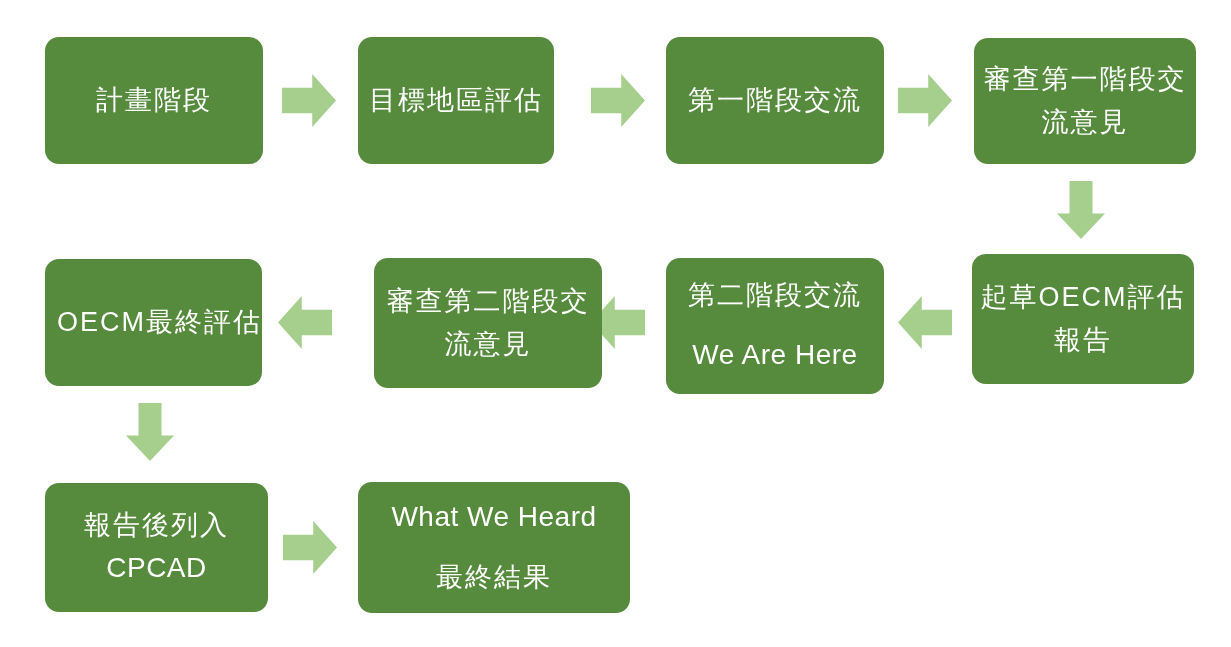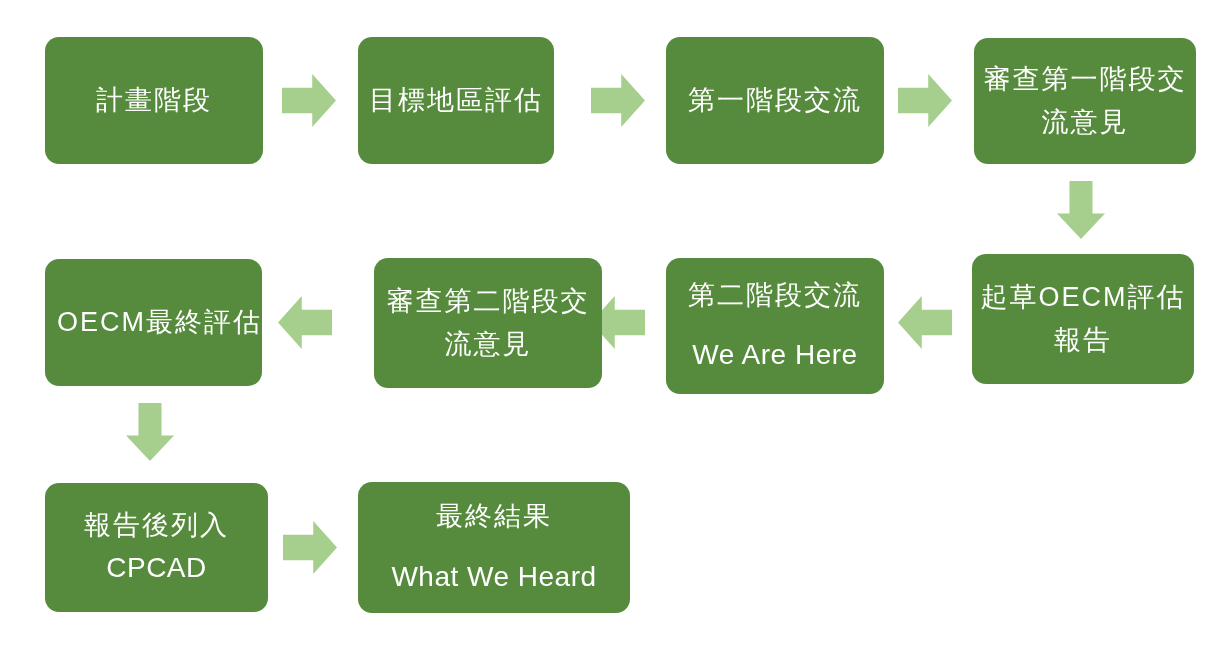--- a/index.html
+++ b/index.html
@@ -138,17 +138,17 @@
   <div class="arrow down a8"></div>
 
   <div class="node n9 gap-md">
     <span class="line">報告後列入</span>
     <span class="line latin">CPCAD</span>
   </div>
 
   <div class="arrow right a9"></div>
 
   <div class="node n10 spread">
+    <span class="line latin">What We Heard</span>
     <span class="line">最終結果</span>
-    <span class="line latin">What We Heard</span>
   </div>
 
 </div>
 
 </body></html>

